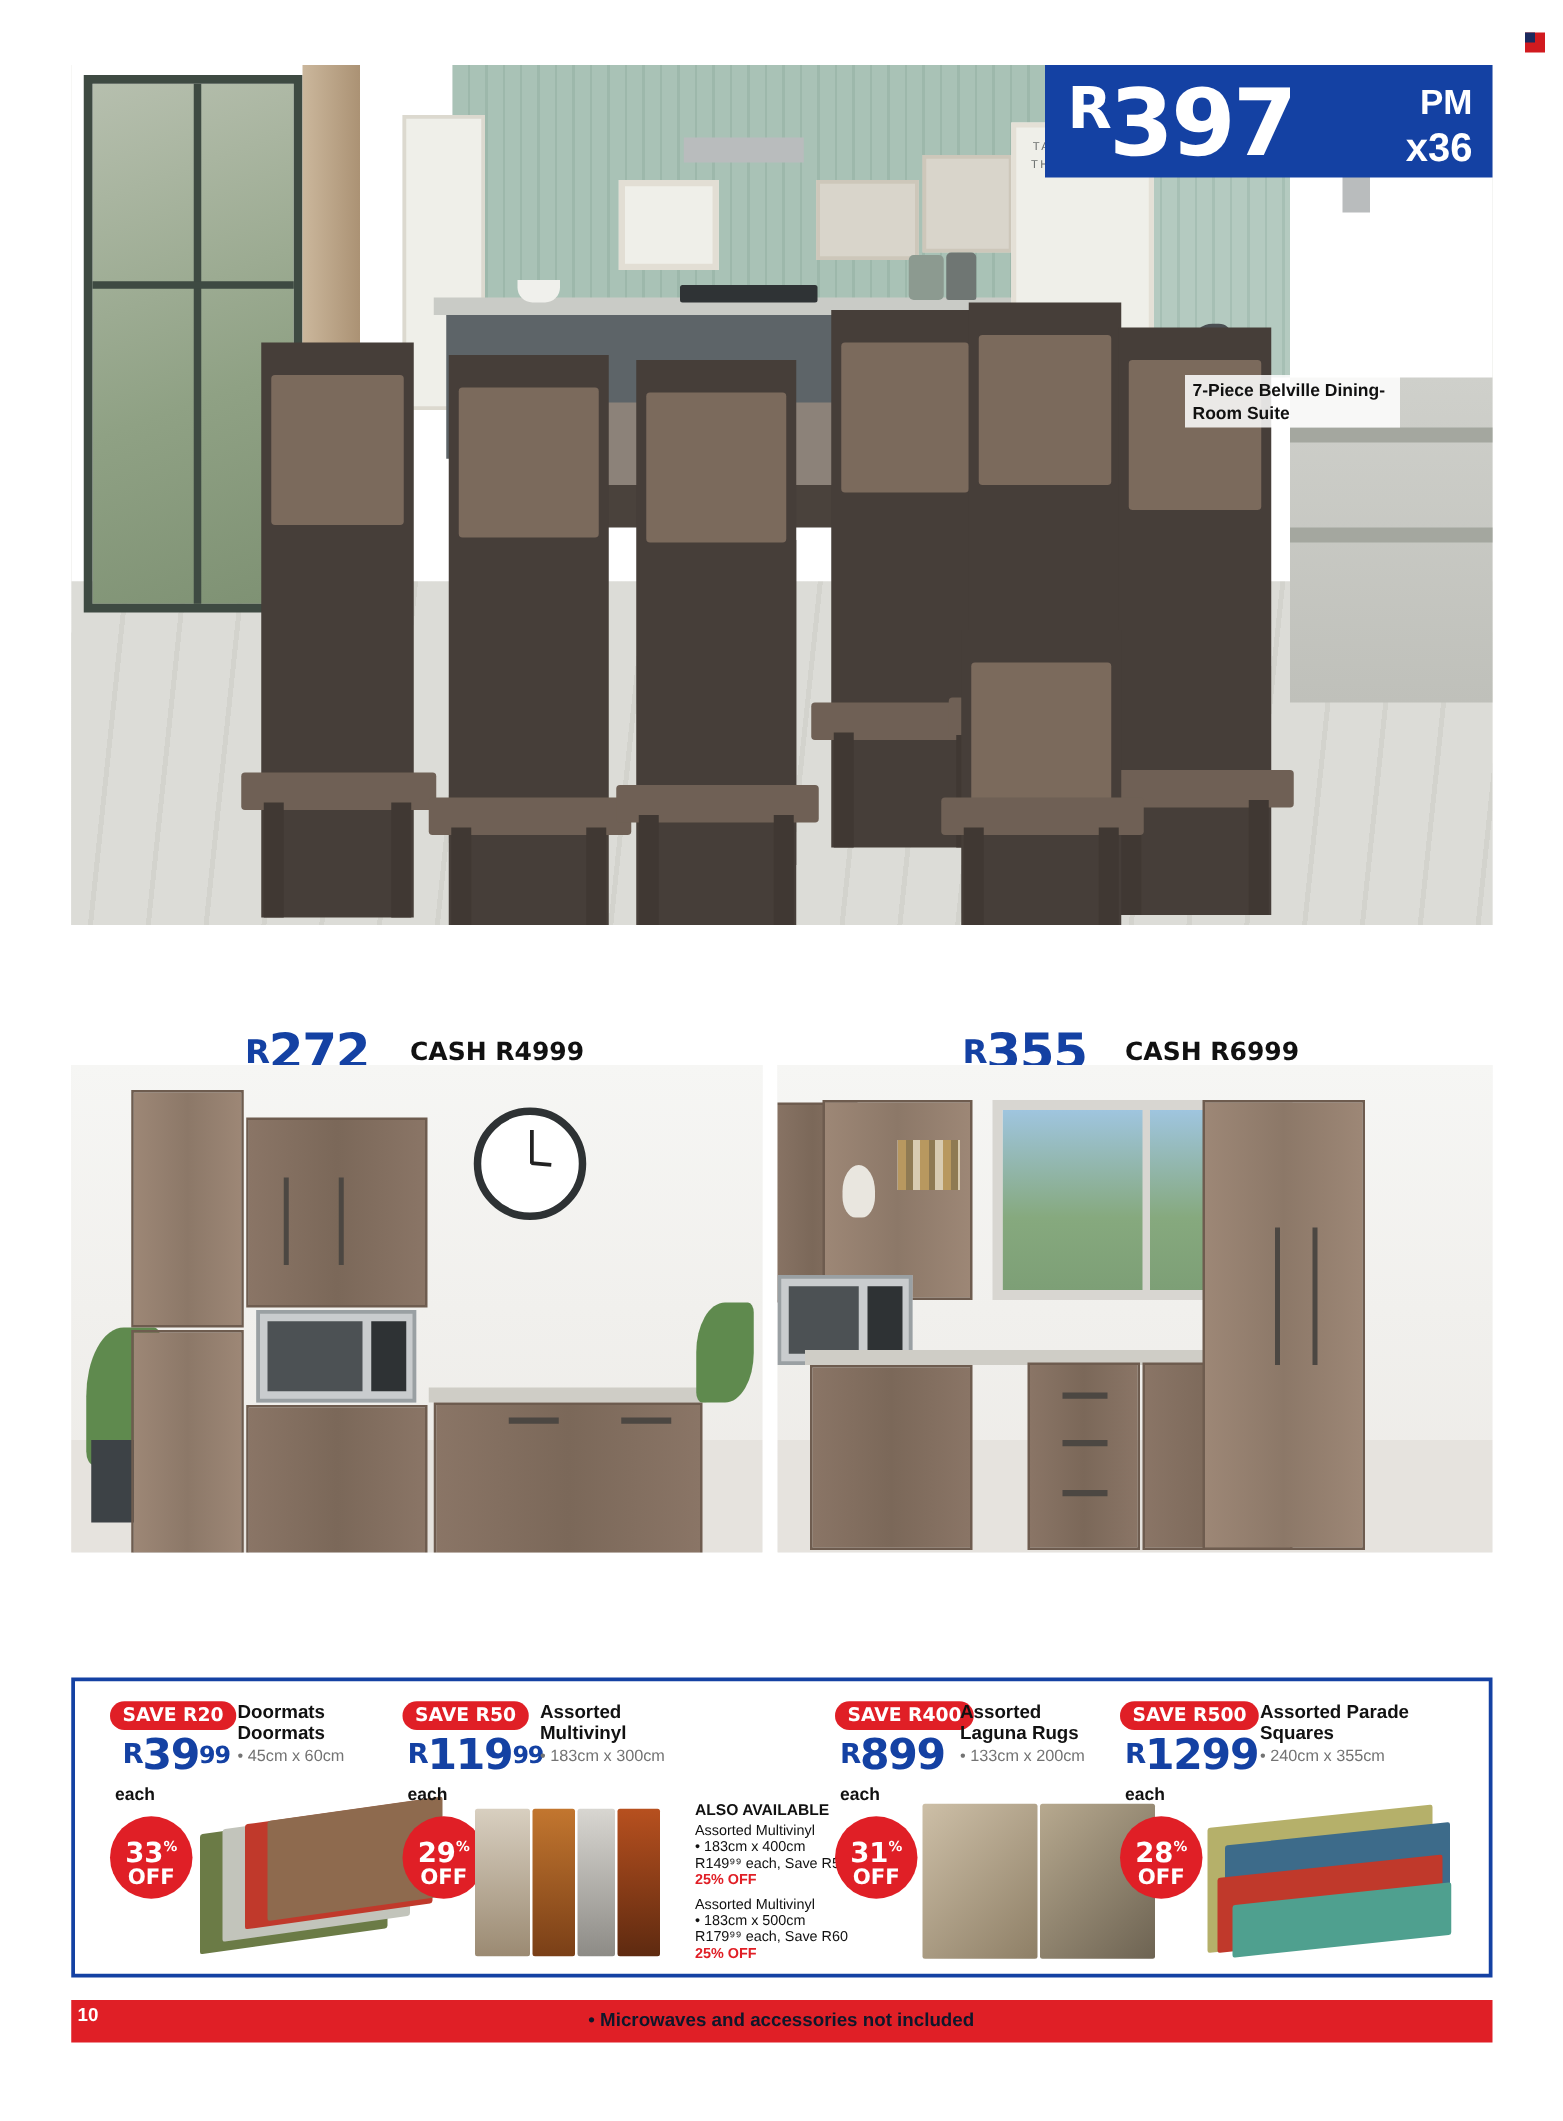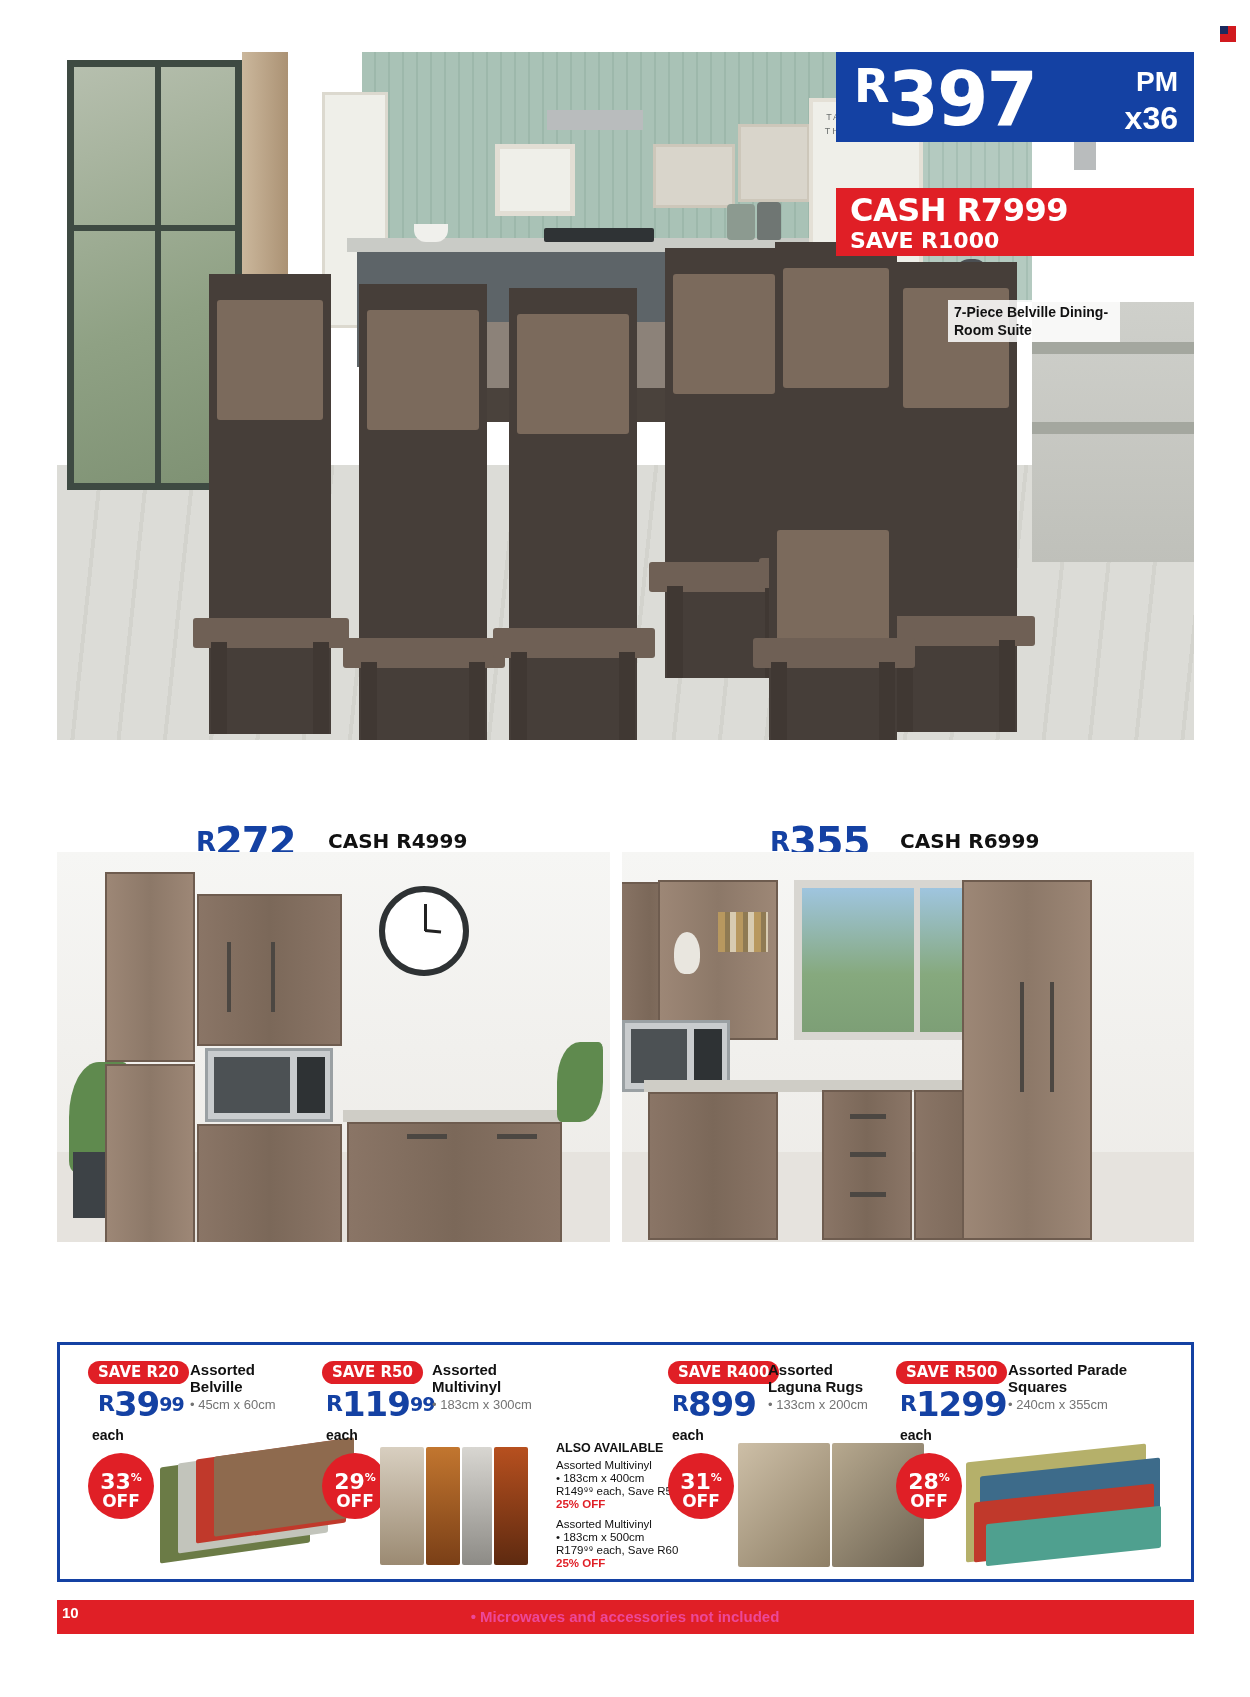--- a/index.html
+++ b/index.html
@@ -330,21 +330,21 @@
   .swatch-stack { position:absolute; }
   .rug { position:absolute; border-radius:2px; }
 
   
   .footer-bar {
     position:absolute; left:57px; top:1600px; width:1137px; height:34px;
     background:#e01f26;
   }
   .footer-text {
     position:absolute; left:0; top:0; width:100%; height:34px;
-    line-height:34px; text-align:center; color:#ec4899;
+    line-height:34px; text-align:center; color:#0f172a;
     font-size:15px; font-weight:bold;
   }
   .page-num {
     position:absolute; left:62px; top:1604px; color:#fff;
     font-size:15px; font-weight:bold;
   }
 </style>
 </head>
 <body>
 
@@ -427,24 +427,20 @@
         <div class="legL"></div>
         <div class="legR"></div>
       </div>
   </div>
 
   <div class="flag-blue hero-blue">
     <div class="big"><span class="rand">R</span><span>397</span></div>
     <div class="pm">PM</div>
     <div class="x36">x36</div>
   </div>
-  <div class="hero-red">
-    <div class="cash">CASH R7999</div>
-    <div class="save">SAVE R1000</div>
-  </div>
   <div class="hero-label">7-Piece Belville Dining-Room Suite</div>
 
   <div class="mid-price" style="left:196px; top:822px; width:112px;">
     <div class="mp-rand"><span class="r">R</span><span>272</span></div>
     <div class="mp-months">x 36 MONTHS</div>
     <div class="mp-terms">
       <div>Deposit R500.</div>
       <div>Total Payable R9789</div>
       <div>at 23.75% Int.</div>
     </div>
@@ -517,21 +513,21 @@
     <div class="handle" style="left:428px; top:130px; height:110px;"></div>
   </div>
 
   <div class="bottom-box">
 
     <div class="save-badge" style="left:28px; top:16px;">SAVE R20</div>
     <div class="price-big" style="position:absolute; left:38px; top:42px;">
       <span class="r">R</span><span>39</span><span class="c">99</span>
     </div>
     <div class="each" style="position:absolute; left:32px; top:82px;">each</div>
-    <div class="item-name" style="position:absolute; left:130px; top:16px; width:110px;">Assorted Belville</div>
+    <div class="item-name" style="position:absolute; left:130px; top:16px; width:110px;">Doormats Doormats</div>
     <div class="item-dims" style="position:absolute; left:130px; top:52px; width:110px;">• 45cm x 60cm</div>
     <div class="off-circle" style="left:28px; top:108px;">
       <span class="pct"><span>33</span><sup>%</sup></span>
       <span class="off">OFF</span>
     </div>
     <div class="swatch-stack" style="left:100px; top:102px; width:180px; height:120px;">
       <div class="rug" style="left:0; top:10px; width:150px; height:96px; background:#6b7b46; transform:skewY(-8deg);"></div>
       <div class="rug" style="left:18px; top:6px; width:150px; height:90px; background:#c2c4bb; transform:skewY(-8deg);"></div>
       <div class="rug" style="left:36px; top:2px; width:150px; height:84px; background:#c0392b; transform:skewY(-8deg);"></div>
       <div class="rug" style="left:54px; top:0px; width:140px; height:80px; background:#8e6a4e; transform:skewY(-8deg);"></div>

